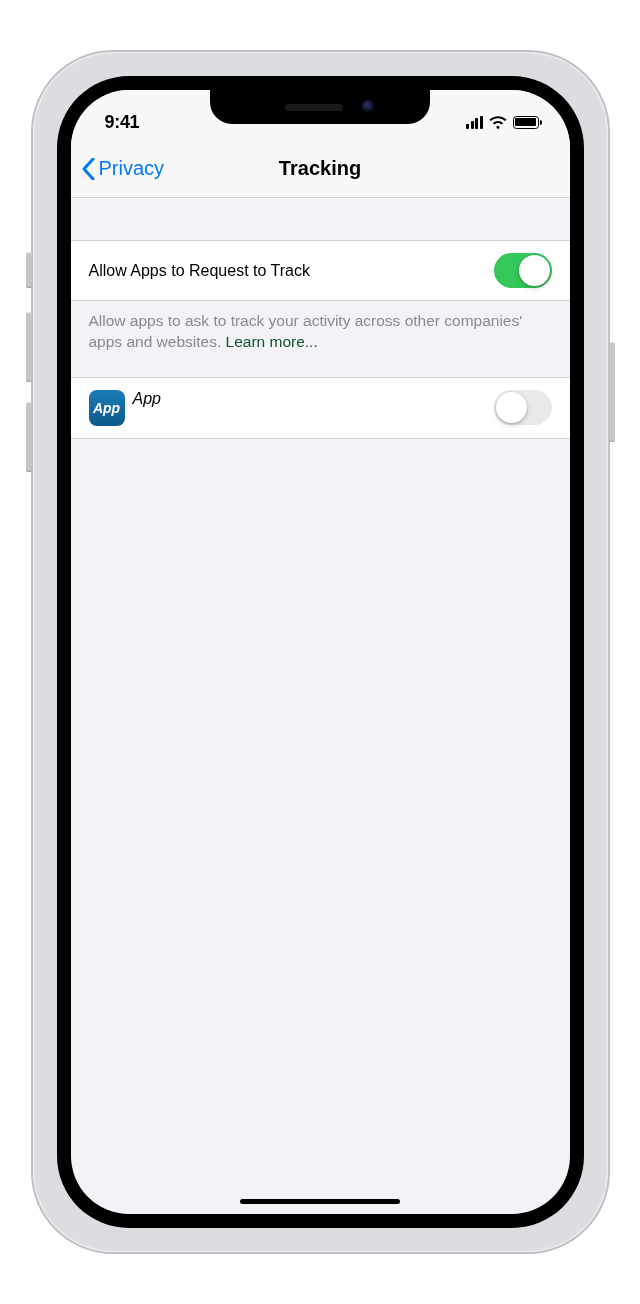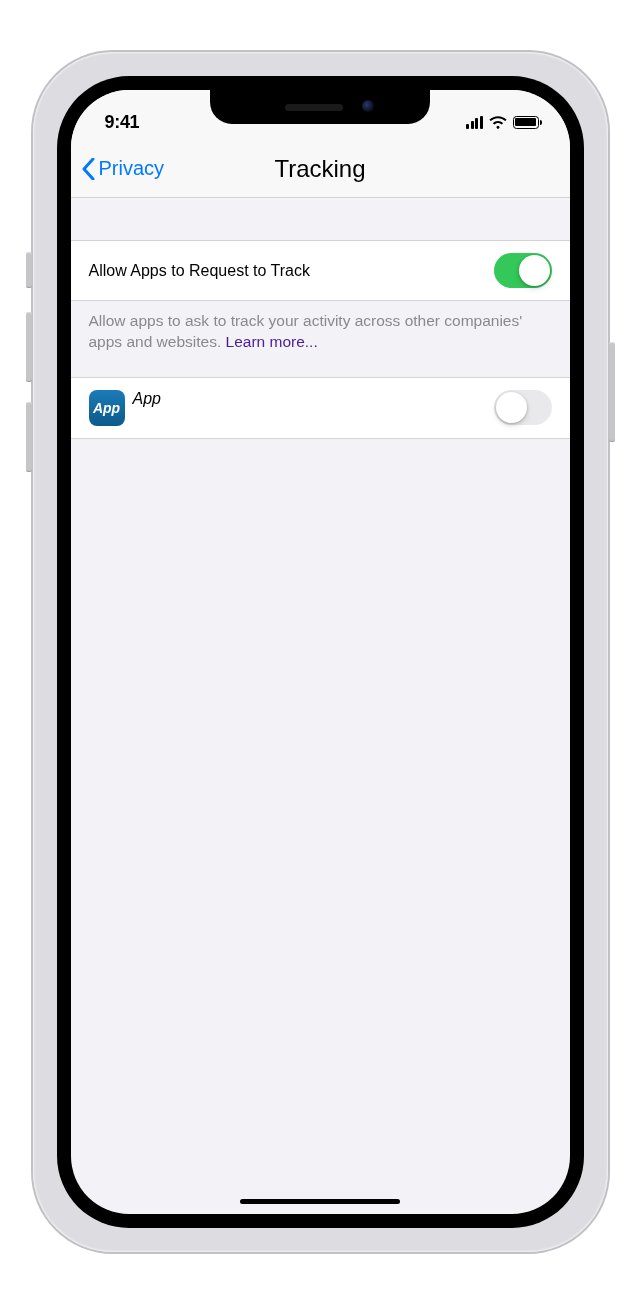--- a/index.html
+++ b/index.html
@@ -165,22 +165,22 @@
       align-items: center;
       gap: 4px;
       color: #007aff;
       font-size: 20px;
     }
     .nav-back svg {
       width: 14px;
       height: 22px;
     }
     .nav-title {
-      font-size: 24px;
-      font-weight: 400;
+      font-size: 20px;
+      font-weight: 700;
     }
     .content {
       padding-top: 42px;
     }
     .cell {
       background: #fff;
       display: flex;
       align-items: center;
       justify-content: space-between;
       padding: 12px 18px;
@@ -233,21 +233,21 @@
     }
     .switch.on .switch-knob { right: 2px; }
     .switch.off .switch-knob { left: 2px; }
     .footer-text {
       padding: 10px 18px 24px 18px;
       font-size: 15.5px;
       line-height: 1.35;
       color: #8a8a8e;
     }
     .footer-text a {
-      color: #4c1d95;
+      color: #14532d;
       text-decoration: none;
     }
     .home-indicator {
       position: absolute;
       bottom: 10px;
       left: 50%;
       transform: translateX(-50%);
       width: 160px;
       height: 5px;
       background: #000;

